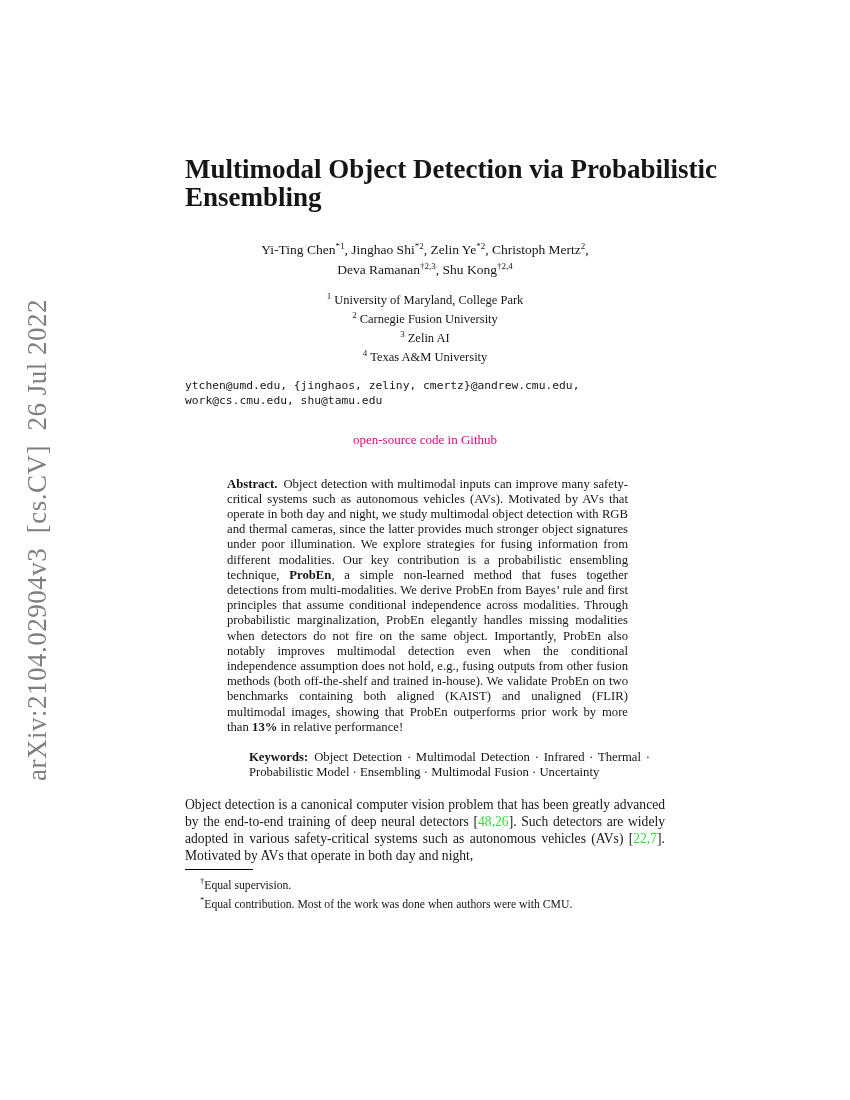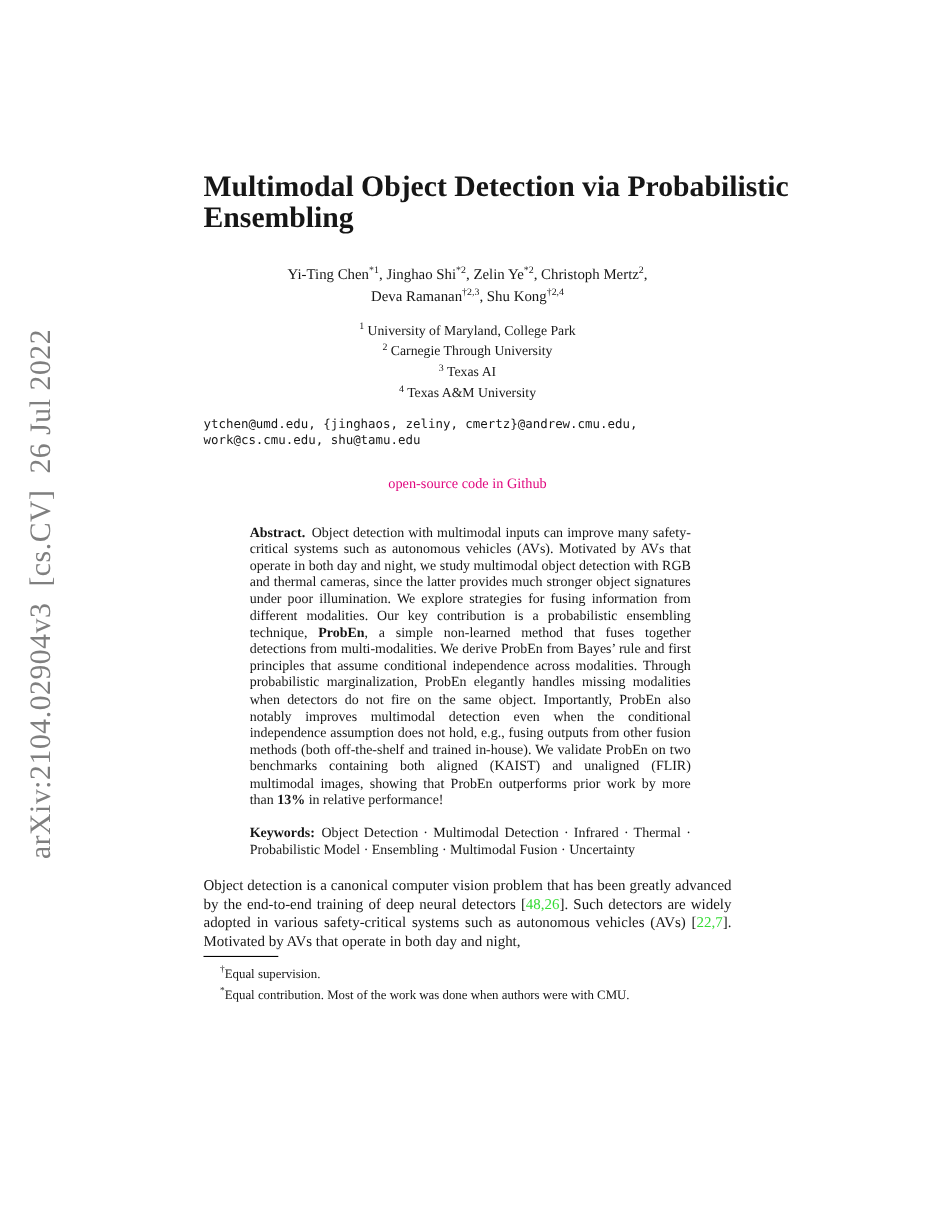--- a/index.html
+++ b/index.html
@@ -71,21 +71,21 @@
     margin: 30px 0 0 42px;
     width: 401px;
     font-size: 12.7px;
     line-height: 15.2px;
     text-align: justify;
   }
   .abstract .lbl { font-weight: bold; margin-right: 6px; }
   .bold { font-weight: bold; }
 
   .keywords {
-    margin: 15px 0 0 42px;
+    margin: 15px 0 0 64px;
     width: 401px;
     font-size: 12.7px;
     line-height: 15.2px;
     text-align: justify;
   }
   .keywords .lbl { font-weight: bold; margin-right: 6px; }
 
   .sec-heading {
     margin: 29px 0 0 0;
     font-size: 17.5px;
@@ -126,22 +126,22 @@
 
     <h1 class="title">
       <span class="tline">Multimodal Object Detection via Probabilistic</span><br>
       <span class="tline">Ensembling</span>
     </h1>
 
     <p class="authors"><span><span>Yi-Ting Chen</span><sup>*1</sup><span>, </span></span><span><span>Jinghao Shi</span><sup>*2</sup><span>, </span></span><span><span>Zelin Ye</span><sup>*2</sup><span>, </span></span><span><span>Christoph Mertz</span><sup>2</sup><span>,</span></span><br><span><span>Deva Ramanan</span><sup>†2,3</sup><span>, </span></span><span><span>Shu Kong</span><sup>†2,4</sup></span></p>
 
     <div class="affils">
       <div><sup>1</sup><span>University of Maryland, College Park</span></div>
-      <div><sup>2</sup><span>Carnegie Through University</span></div>
-      <div><sup>3</sup><span>Texas AI</span></div>
+      <div><sup>2</sup><span>Carnegie Fusion University</span></div>
+      <div><sup>3</sup><span>Zelin AI</span></div>
       <div><sup>4</sup><span>Texas A&amp;M University</span></div>
     </div>
 
     <div class="emails">
       <div>ytchen@umd.edu, {jinghaos, zeliny, cmertz}@andrew.cmu.edu,</div>
       <div>work@cs.cmu.edu, shu@tamu.edu</div>
     </div>
 
     <div class="code-link-row">
       <span class="code-link">open-source code in Github</span>

